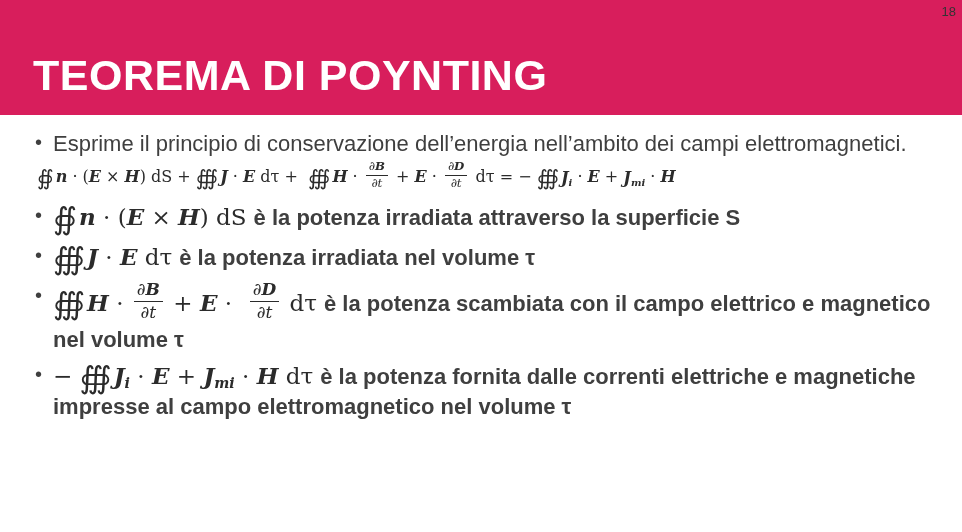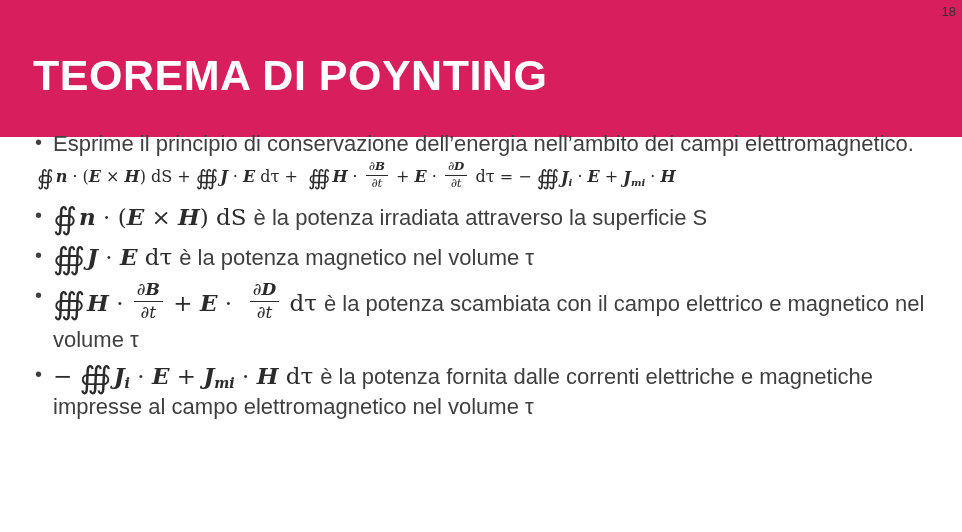--- a/index.html
+++ b/index.html
@@ -1,42 +1,42 @@
 <!DOCTYPE html>
 <html><head>
 <meta charset="utf-8">
 <style>
   html,body{margin:0;padding:0;background:#ffffff;}
   .slide{
     position:relative;width:962px;height:532px;overflow:hidden;
     background:#ffffff;font-family:"Liberation Sans",sans-serif;
   }
   .header{
-    position:absolute;top:0;left:0;width:962px;height:137px;
+    position:absolute;top:0;left:0;width:962px;height:115px;
     background:#d81e5c;
   }
   .page-num{
     position:absolute;top:5px;right:6px;
     font-size:13px;color:#333333;line-height:1;
   }
   .title{
     position:absolute;left:33px;top:51px;
     font-size:43px;font-weight:700;color:#ffffff;
     letter-spacing:0.5px;white-space:nowrap;
   }
   .body{
     position:absolute;top:130px;left:33px;right:26px;
     color:#3f3f3f;font-size:22px;line-height:1.24;
   }
   .bullet-row{position:relative;padding-left:20px;margin-bottom:9px;}
   .dot{position:absolute;left:2px;top:0px;font-size:20px;color:#3f3f3f;}
   .intro{margin-bottom:4px;max-width:880px;}
   .equation{margin:6px 0 10px 4px;font-size:16px;color:#2b2b2b;white-space:nowrap;}
   .bform{font-size:23px;color:#2b2b2b;margin-top:41px;}
-  .btext{margin-left:7px;}
+  .btext{margin-left:7px;font-weight:bold;}
   
   .mint{
     font-family:"DejaVu Sans","DejaVu Serif",sans-serif;
     font-size:1.32em;line-height:1;vertical-align:-0.12em;margin-right:2px;color:inherit;
   }
   .mv{font-family:"DejaVu Serif","Liberation Serif",serif;font-style:italic;font-weight:700;}
   .mo{font-family:"DejaVu Serif","Liberation Serif",serif;white-space:pre;}
   .mr{font-family:"DejaVu Serif","Liberation Serif",serif;white-space:pre;}
   .mpart,.mit{font-family:"DejaVu Serif","Liberation Serif",serif;font-style:italic;}
   .msub{font-family:"DejaVu Serif","Liberation Serif",serif;font-style:italic;font-weight:700;
@@ -54,31 +54,31 @@
 
 <div class="slide">
   <div class="header">
     <div class="title">TEOREMA DI POYNTING</div>
   </div>
   <div class="page-num">18</div>
 
   <div class="body">
 
     <div class="bullet-row intro">
-      <span class="dot">•</span><span>Esprime il principio di conservazione dell’energia nell’ambito dei campi elettromagnetico.</span>
+      <span class="dot">•</span><span>Esprime il principio di conservazione dell’energia nell’ambito dei campi elettromagnetici.</span>
     </div>
 
     <div class="equation"><span class="mint">∯</span><span class="mv">n</span><span class="mo"> · </span><span class="mo">(</span><span class="mv">E</span><span class="mo"> × </span><span class="mv">H</span><span class="mo">) </span><span class="mr">dS</span><span class="mo"> + </span><span class="mint">∰</span><span class="mv">J</span><span class="mo"> · </span><span class="mv">E</span><span class="mo"> </span><span class="mr">dτ</span><span class="mo"> +  </span><span class="mint">∰</span><span class="mv">H</span><span class="mo"> · </span><span class="mfrac"><span class="mnum"><span class="mpart">∂</span><span class="mv">B</span></span><span class="mden"><span class="mpart">∂</span><span class="mit">t</span></span></span><span class="mo"> + </span><span class="mv">E</span><span class="mo"> · </span><span class="mfrac"><span class="mnum"><span class="mpart">∂</span><span class="mv">D</span></span><span class="mden"><span class="mpart">∂</span><span class="mit">t</span></span></span><span class="mo"> </span><span class="mr">dτ</span><span class="mo"> = − </span><span class="mint">∰</span><span class="mv">J<span class="msub">i</span></span><span class="mo"> · </span><span class="mv">E</span><span class="mo"> + </span><span class="mv">J<span class="msub">mi</span></span><span class="mo"> · </span><span class="mv">H</span></div>
 
     <div class="bullet-row">
       <span class="dot">•</span><span class="bform"><span class="mint">∯</span><span class="mv">n</span><span class="mo"> · </span><span class="mo">(</span><span class="mv">E</span><span class="mo"> × </span><span class="mv">H</span><span class="mo">) </span><span class="mr">dS</span></span><span class="btext">è la potenza irradiata attraverso la superficie S</span>
     </div>
 
     <div class="bullet-row">
-      <span class="dot">•</span><span class="bform"><span class="mint">∰</span><span class="mv">J</span><span class="mo"> · </span><span class="mv">E</span><span class="mo"> </span><span class="mr">dτ</span></span><span class="btext">è la potenza magnetico nel volume τ</span>
+      <span class="dot">•</span><span class="bform"><span class="mint">∰</span><span class="mv">J</span><span class="mo"> · </span><span class="mv">E</span><span class="mo"> </span><span class="mr">dτ</span></span><span class="btext">è la potenza irradiata nel volume τ</span>
     </div>
 
     <div class="bullet-row">
       <span class="dot">•</span><span class="bform"><span class="mint">∰</span><span class="mv">H</span><span class="mo"> · </span><span class="mfrac"><span class="mnum"><span class="mpart">∂</span><span class="mv">B</span></span><span class="mden"><span class="mpart">∂</span><span class="mit">t</span></span></span><span class="mo"> + </span><span class="mv">E</span><span class="mo"> ·  </span><span class="mfrac"><span class="mnum"><span class="mpart">∂</span><span class="mv">D</span></span><span class="mden"><span class="mpart">∂</span><span class="mit">t</span></span></span><span class="mo"> </span><span class="mr">dτ</span></span><span class="btext">è la potenza scambiata con il campo elettrico e magnetico nel volume τ</span>
     </div>
 
     <div class="bullet-row">
       <span class="dot">•</span><span class="bform"><span class="mo">− </span><span class="mint">∰</span><span class="mv">J<span class="msub">i</span></span><span class="mo"> · </span><span class="mv">E</span><span class="mo"> + </span><span class="mv">J<span class="msub">mi</span></span><span class="mo"> · </span><span class="mv">H</span><span class="mo"> </span><span class="mr">dτ</span></span><span class="btext">è la potenza fornita dalle correnti elettriche e magnetiche impresse al campo elettromagnetico nel volume τ</span>
     </div>
 

